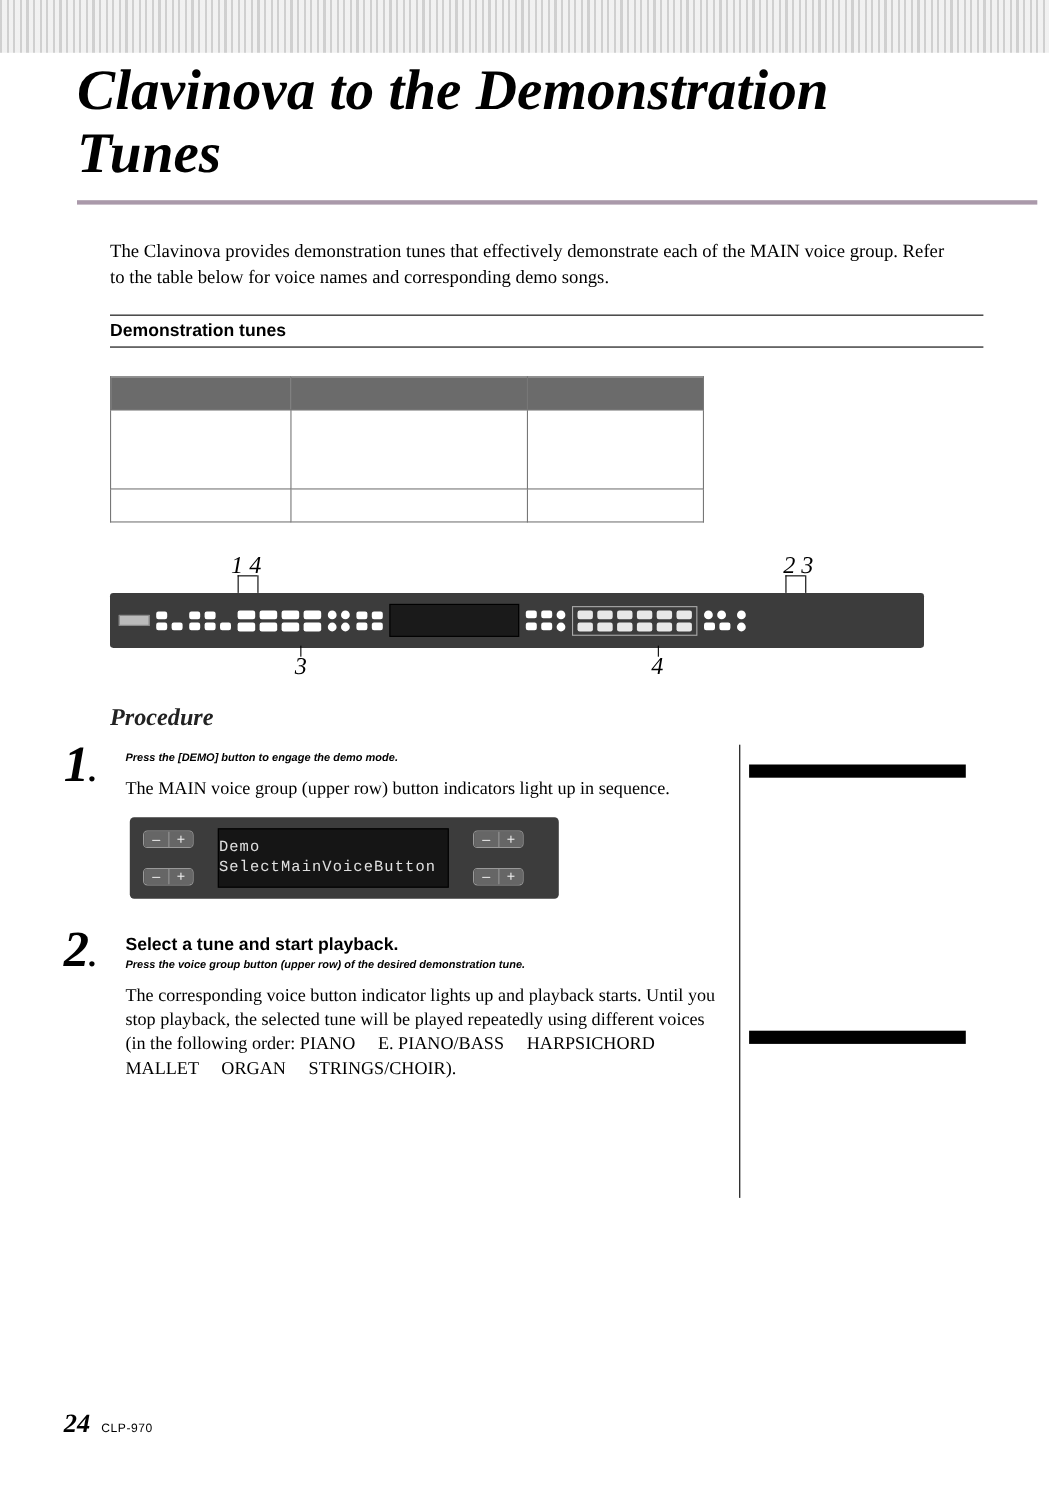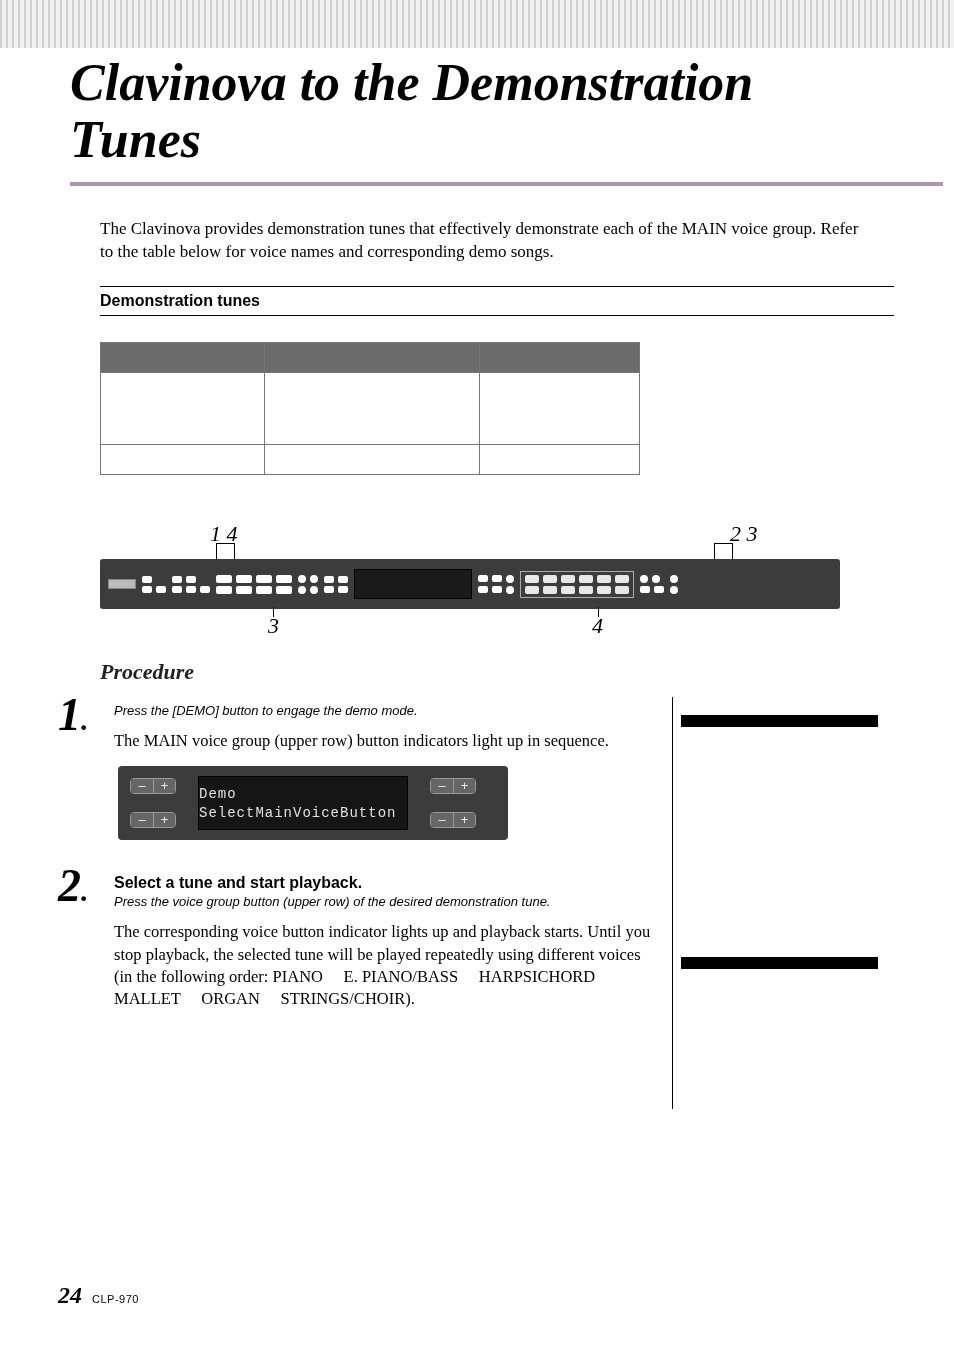--- a/index.html
+++ b/index.html
@@ -70,33 +70,33 @@
     height: 30px;
   }
   .demo-table .row1 td { height: 72px; }
   .demo-table .row2 td { height: 30px; }
   .demo-table .col0 { width: 164px; }
   .demo-table .col1 { width: 216px; }
   .demo-table .col2 { width: 160px; }
 
   
   .panel-wrap {
-    margin-top: 46px;
+    margin-top: 26px;
     position: relative;
     width: 740px;
     height: 120px;
     margin-left: 0;
   }
   .panel-callouts-top {
     font-style: italic;
     font-family: 'Times New Roman', serif;
     font-size: 22px;
   }
   .callout-14 { position: absolute; left: 110px; top: 0; }
-  .callout-23 { position: absolute; left: 630px; top: 0; }
+  .callout-23 { position: absolute; left: 612px; top: 0; }
   .callout-3  { position: absolute; left: 168px; top: 92px; font-style: italic; font-size: 22px; }
   .callout-4  { position: absolute; left: 492px; top: 92px; font-style: italic; font-size: 22px; }
 
   .panel {
     position: absolute;
     top: 38px;
     left: 0;
     width: 740px;
     height: 50px;
     background: #3c3c3c;
@@ -192,23 +192,23 @@
   .step-num .dot { font-size: 30px; }
   .step-body { flex: 1; padding-top: 6px; }
   .step-title {
     font-family: "Trebuchet MS", Verdana, sans-serif;
     font-weight: bold;
     font-size: 16px;
     margin-bottom: 2px;
   }
   .step-instr {
     font-family: "Trebuchet MS", Verdana, sans-serif;
-    font-weight: normal;
-    font-style: italic;
-    font-size: 13px;
+    font-weight: bold;
+    font-style: italic;
+    font-size: 10px;
     line-height: 1.3;
     margin-bottom: 10px;
   }
   .step-text {
     font-family: 'Times New Roman', Georgia, serif;
     font-size: 16.5px;
     line-height: 1.35;
   }
 
   .lcd-wrap {

